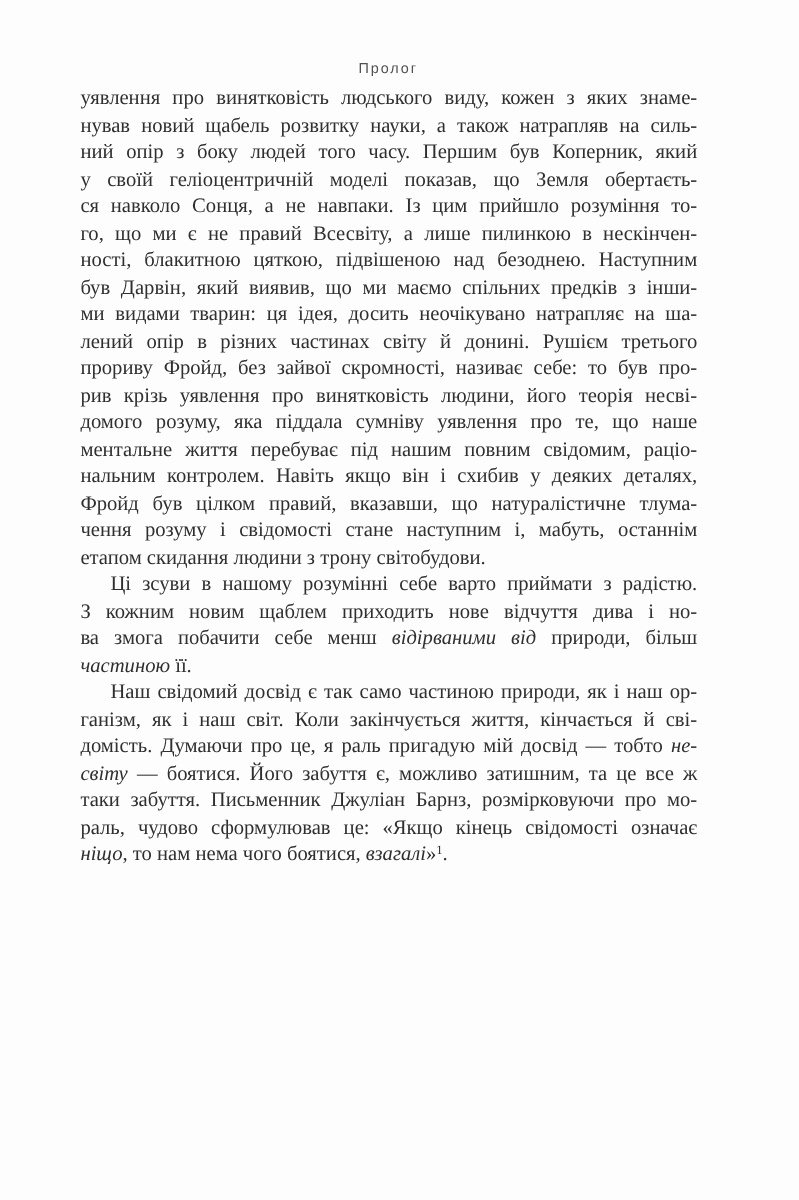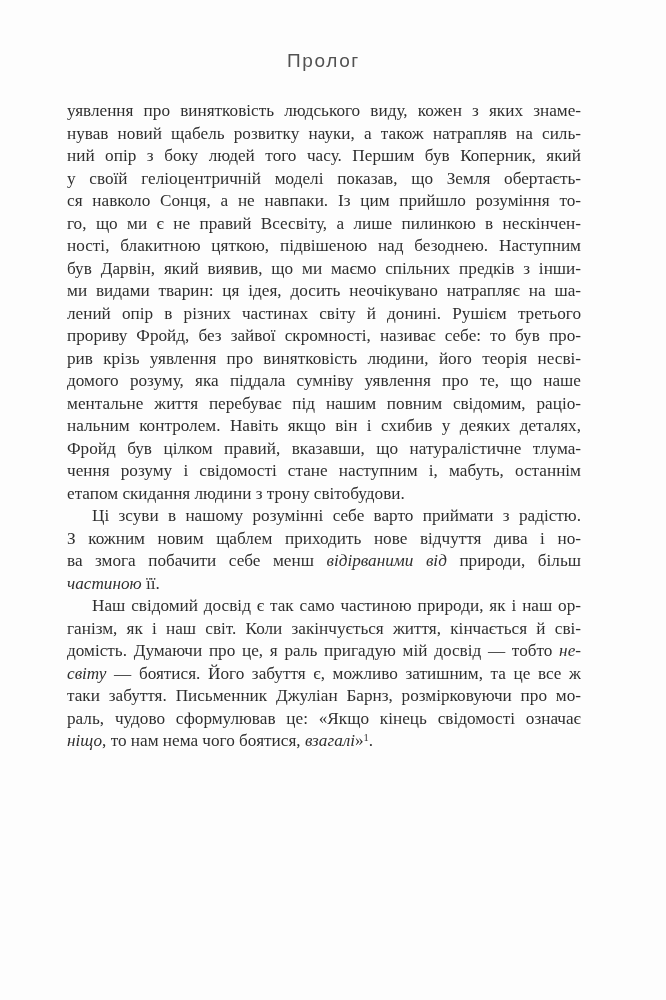--- a/index.html
+++ b/index.html
@@ -15,28 +15,28 @@
     overflow: hidden;
     font-family: "Liberation Serif", "DejaVu Serif", serif;
   }
   .running-head {
     position: absolute;
     top: 50px;
     left: 66px;
     width: 515px;
     text-align: center;
     font-family: "Liberation Sans", sans-serif;
-    font-size: 19px;
+    font-size: 12px;
     font-weight: 400;
     letter-spacing: 1.6px;
     color: #525252;
   }
   .text-block {
     position: absolute;
-    top: 100px;
+    top: 71px;
     left: 67px;
     width: 514px;
     font-size: 17.2px;
     line-height: 22.5px;
     color: #2f2f2f;
   }
   .paragraph { margin: 0; padding: 0; }
   .line {
     text-align: justify;
     text-align-last: justify;

